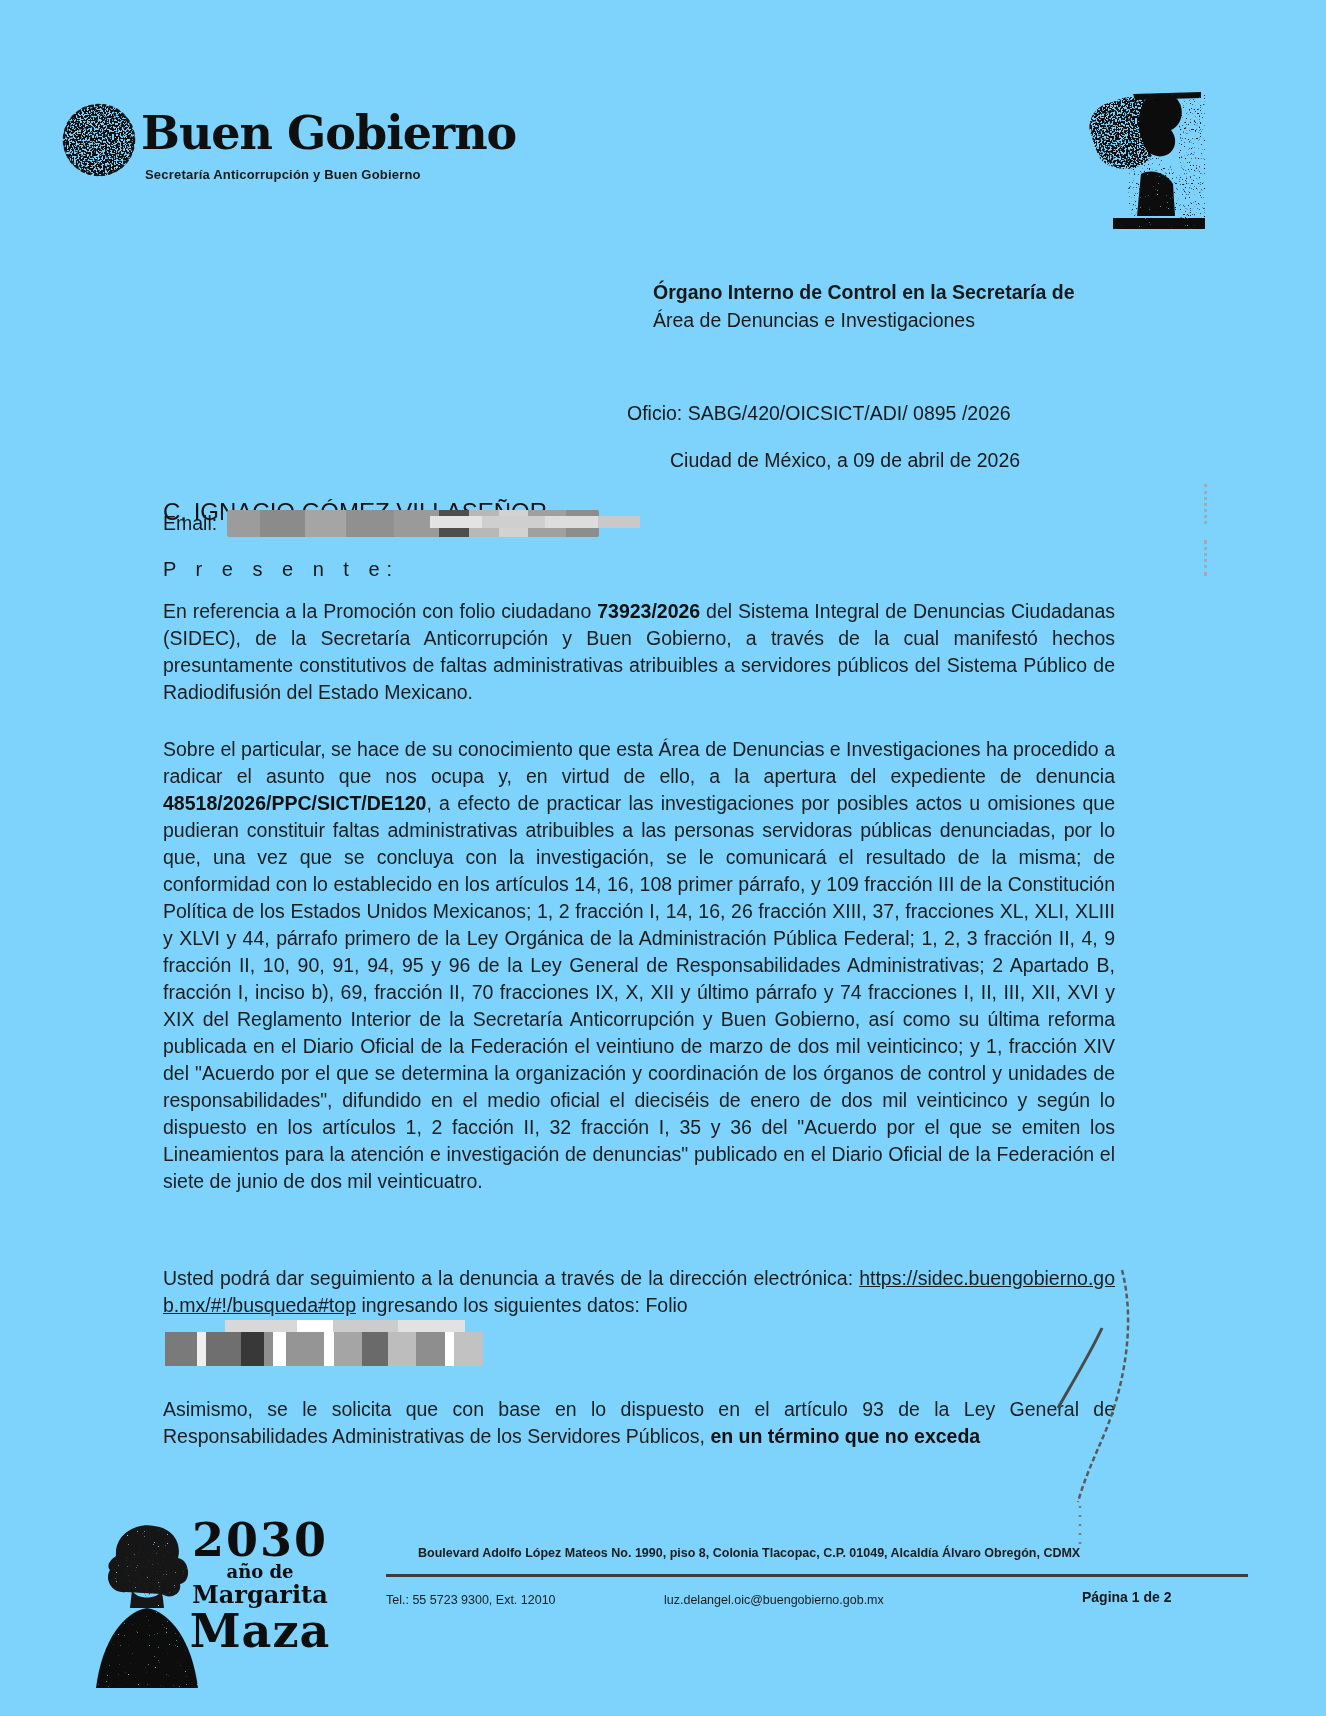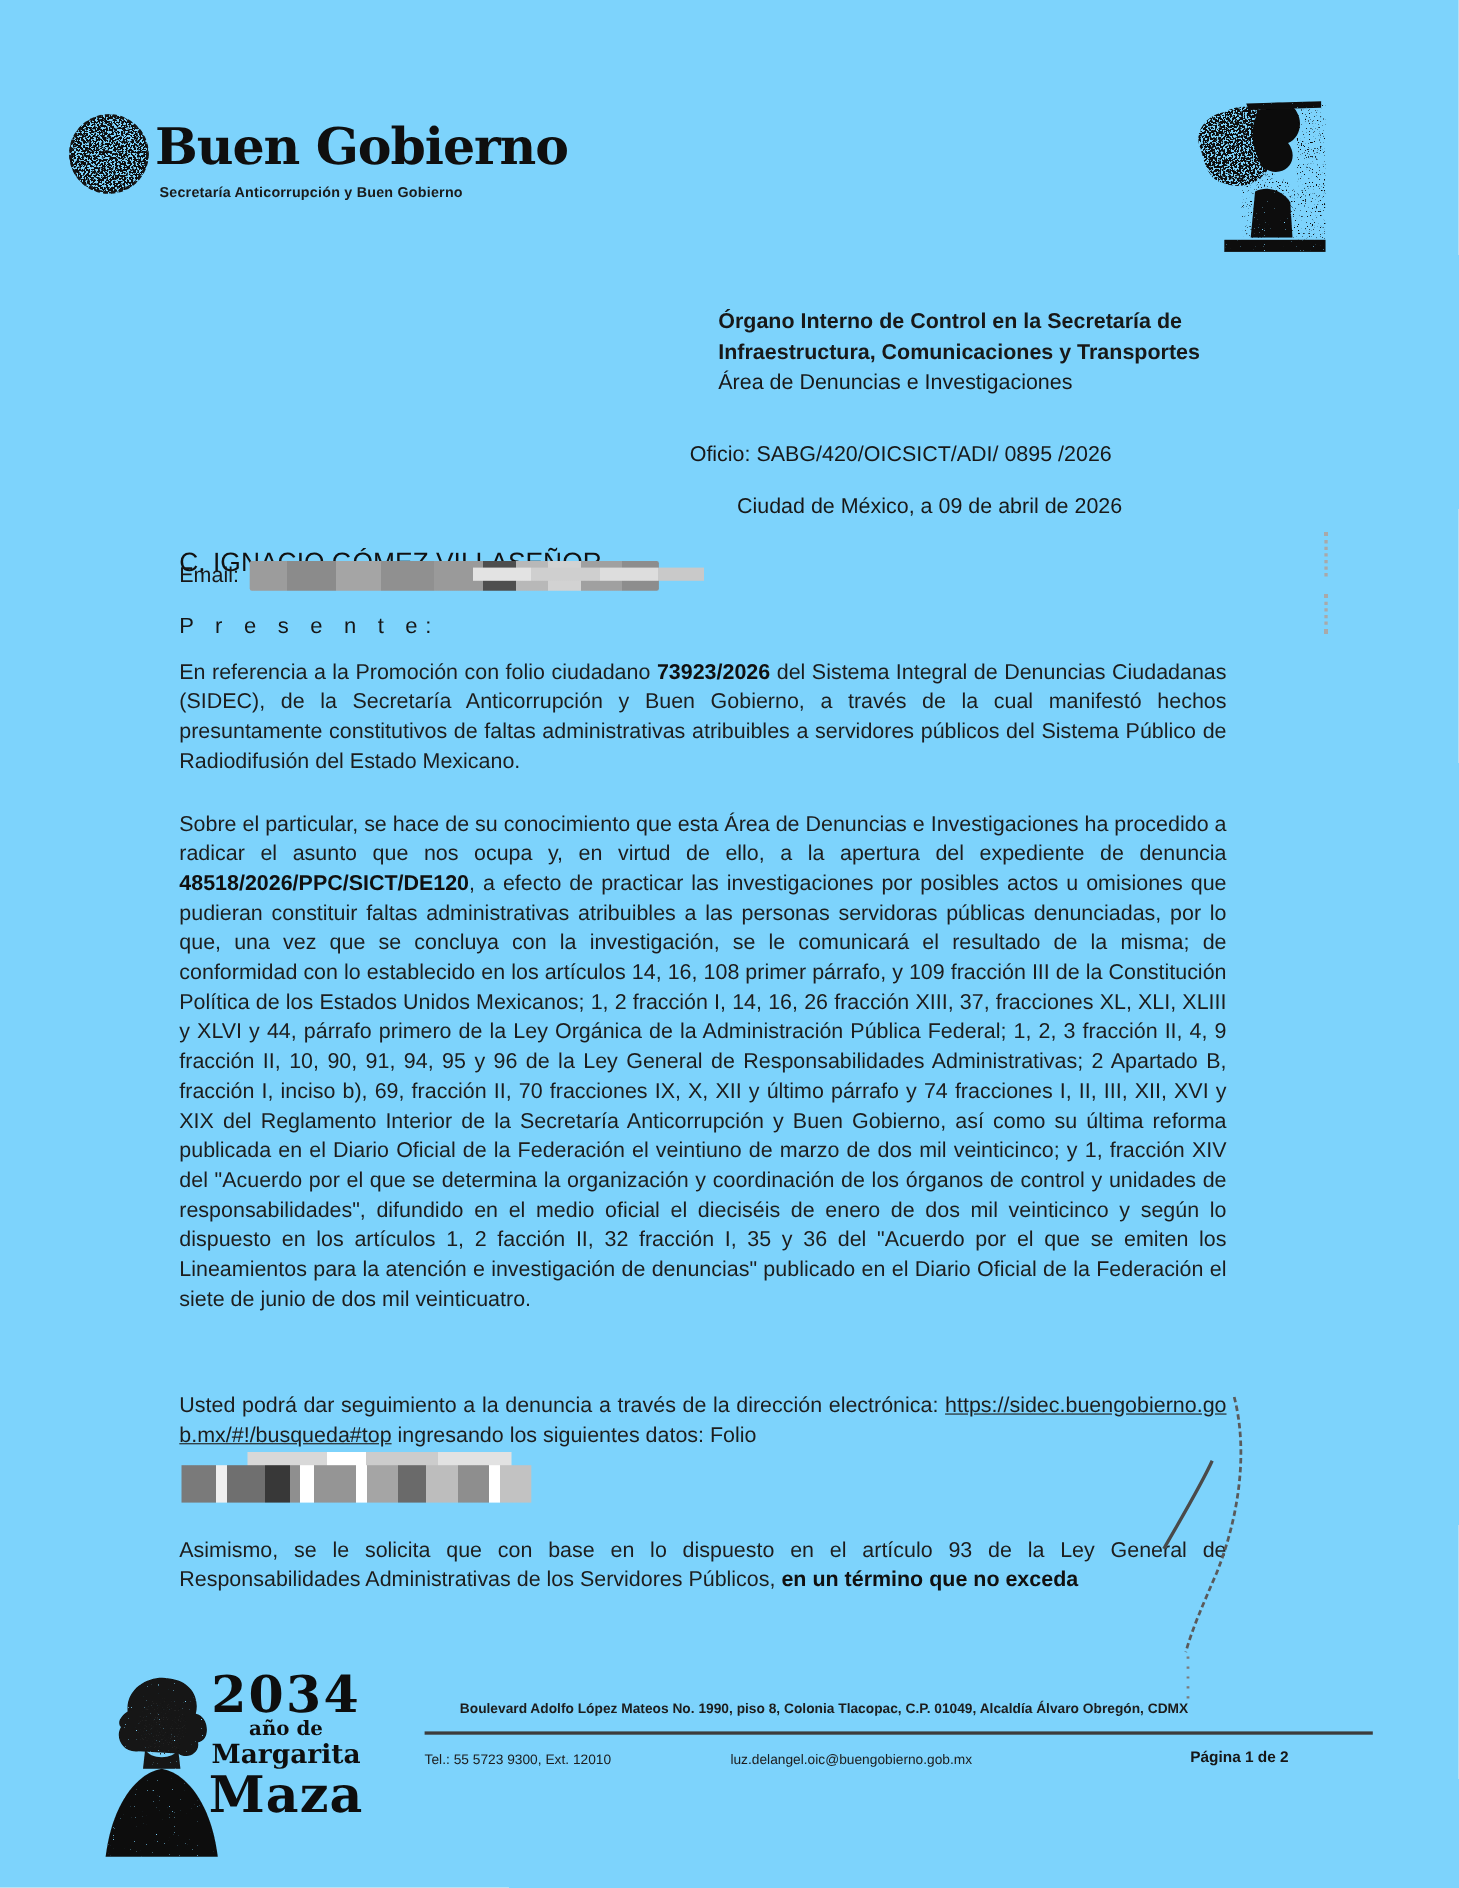--- a/index.html
+++ b/index.html
@@ -117,21 +117,20 @@
         <rect x="96" y="12" width="26" height="126" fill="#0d0d0d"></rect>
         <path d="M52,74 C66,70 86,78 94,92 L96,134 L48,134 C44,112 44,90 52,74 Z" fill="#0d0d0d"></path>
       </g>
       <path d="M58,92 C70,86 84,92 90,102 L92,134 L54,134 Z" fill="#0b0b0b" filter="url(#holes)"></path>
       <rect x="30" y="136" width="92" height="11" fill="#0a0a0a" filter="url(#holes)"></rect>
     </svg>
   </div>
 
   <div class="abs refblock" style="left:653px;top:278px;">
     <div class="b">Órgano Interno de Control en la Secretaría de</div>
-    <div class="b">Infraestructura, Comunicaciones y Transportes</div>
     <div>Área de Denuncias e Investigaciones</div>
   </div>
   <div class="abs oficio" style="left:627px;top:402px;">Oficio:  SABG/420/OICSICT/ADI/ 0895 /2026</div>
   <div class="abs dateline" style="left:670px;top:449px;">Ciudad de México, a 09 de abril de 2026</div>
 
   <div class="abs addr-name" style="left:163px;top:498px;">C. IGNACIO GÓMEZ VILLASEÑOR</div>
   <div class="abs addr-email" style="left:163px;top:510px;">
     <span>Email:</span>
     <span class="mosaic-email"></span>
   </div>
@@ -170,21 +169,21 @@
     <svg width="110" height="172" viewBox="0 0 110 172">
       <path d="M24,36 C22,12 48,2 62,6 C80,8 90,22 86,38 C98,40 100,62 88,64 C90,74 78,80 70,74 L34,72 C20,74 12,60 18,50 C14,46 18,40 24,36 Z" fill="#121212" filter="url(#holes)"></path>
       <g filter="url(#speckle-light)">
         <ellipse cx="55" cy="50" rx="22" ry="26" fill="#222"></ellipse>
       </g>
       <path d="M40,70 C44,80 66,80 70,70 L72,88 L38,88 Z" fill="#161616" filter="url(#holes)"></path>
       <path d="M4,168 C10,120 32,92 55,88 C78,92 100,120 106,168 Z" fill="#0e0e0e" filter="url(#holes)"></path>
     </svg>
   </div>
   <div class="abs foot-year" style="left:185px;top:1518px;">
-    <div class="y">2034</div>
+    <div class="y">2030</div>
     <div class="s1">año de</div>
     <div class="s2">Margarita</div>
     <div class="s3">Maza</div>
   </div>
 
   <div class="abs foot-small b" style="left:386px;top:1546px;">Boulevard Adolfo López Mateos No. 1990, piso 8, Colonia Tlacopac, C.P. 01049, Alcaldía Álvaro Obregón, CDMX</div>
   <div class="abs foot-rule" style="left:386px;top:1574px;width:862px;"></div>
   <div class="abs foot-small" style="left:386px;top:1593px;">Tel.: 55 5723 9300, Ext. 12010</div>
   <div class="abs foot-small" style="left:664px;top:1593px;">luz.delangel.oic@buengobierno.gob.mx</div>
   <div class="abs page-num" style="left:1082px;top:1589px;">Página 1 de 2</div>

